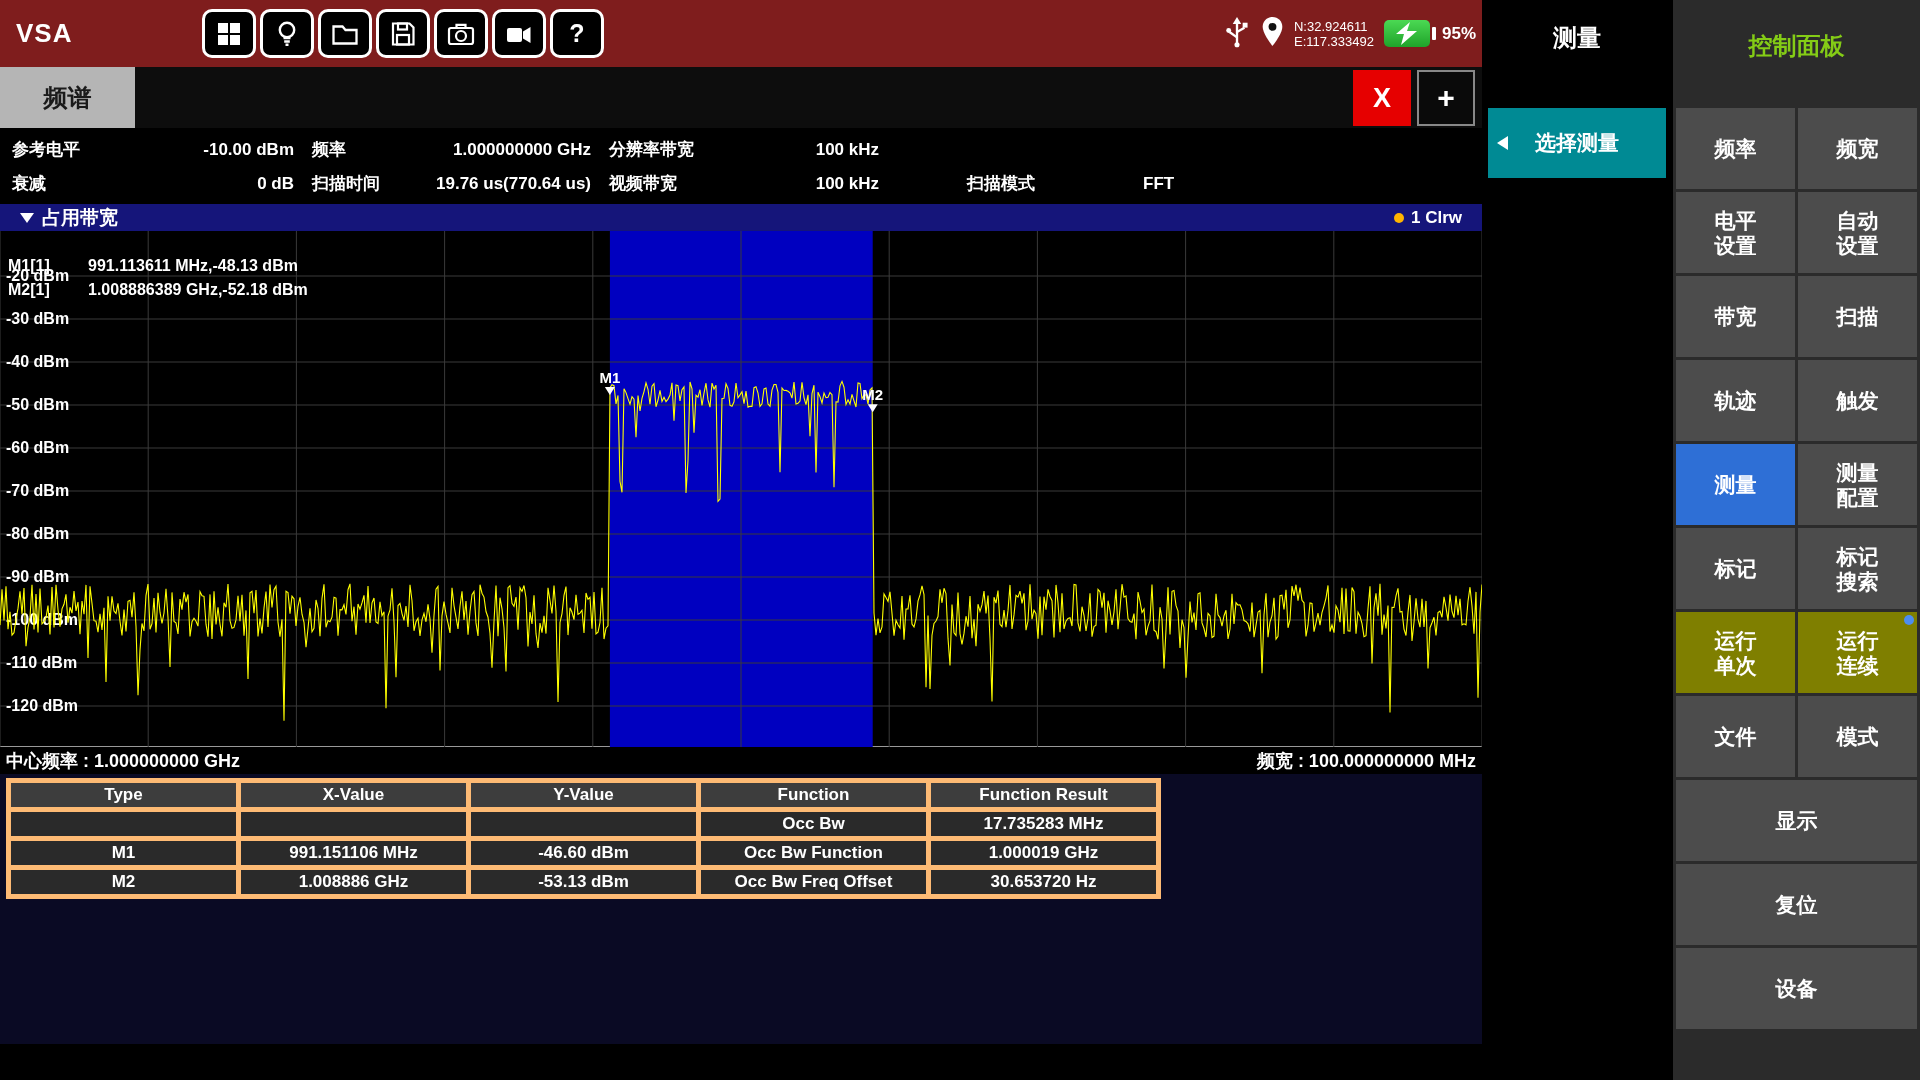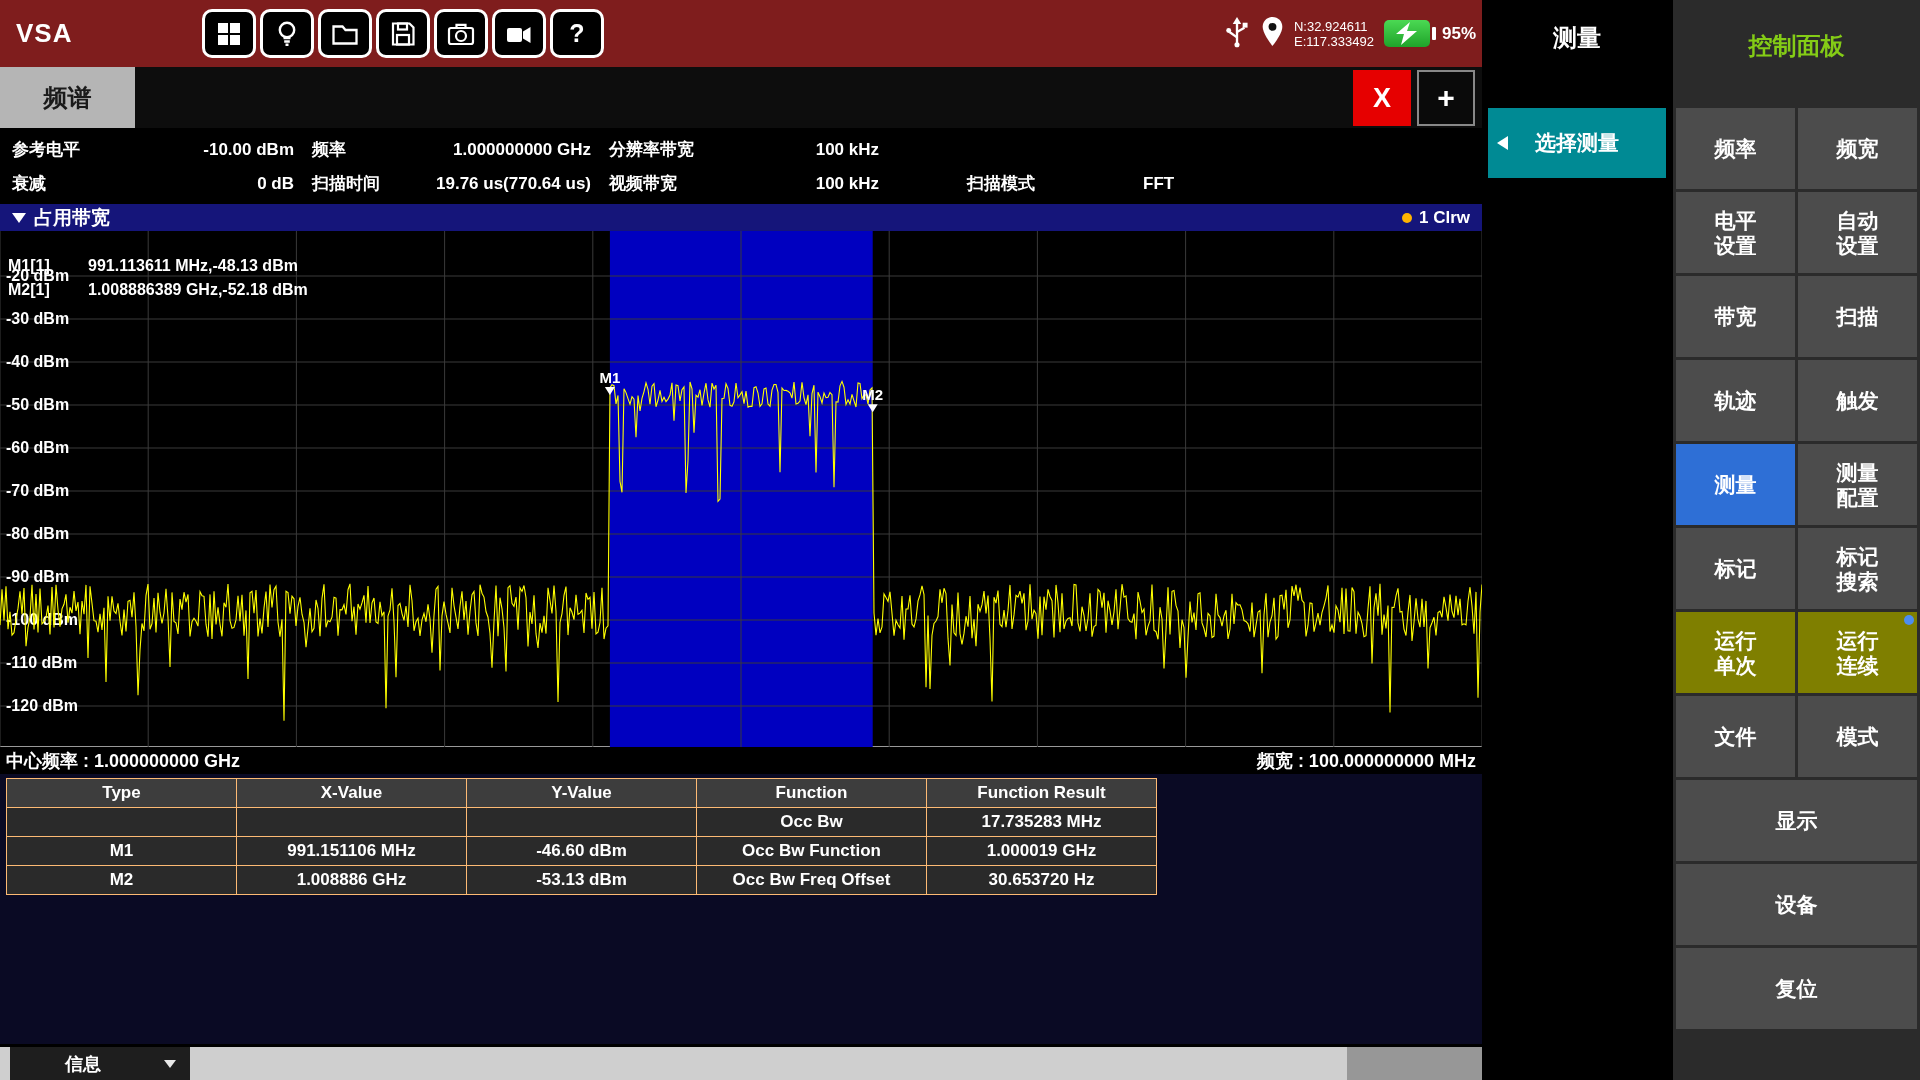--- a/index.html
+++ b/index.html
@@ -30,35 +30,35 @@
              color:#fff; font-size:30px; font-weight:bold; display:flex; align-items:center; justify-content:center; }
 
   
   #settings { position:absolute; left:0; top:128px; width:1482px; height:76px; background:#000; }
   .s-item { position:absolute; height:28px; line-height:28px; color:#fff; font-size:17px; font-weight:bold; white-space:nowrap; }
   .r { text-align:right; }
   .row1 { top:8px; } .row2 { top:42px; }
 
   
   #chart-header { position:absolute; left:0; top:204px; width:1482px; height:27px; background:#15157a;
-                  display:flex; align-items:center; justify-content:space-between; padding:0 12px; }
+                  display:flex; align-items:center; justify-content:space-between; padding:0 20px; }
   .ch-left { display:flex; align-items:center; gap:8px; color:#fff; font-size:19px; font-weight:bold; }
   .tri-down { width:0; height:0; border-left:7px solid transparent; border-right:7px solid transparent; border-top:10px solid #fff; }
   .ch-right { display:flex; align-items:center; gap:7px; color:#fff; font-size:17px; font-weight:bold; }
   .legend-dot { width:10px; height:10px; border-radius:50%; background:#ffb400; }
   #plot-wrap { position:absolute; left:0; top:231px; width:1482px; height:516px; background:#000; border-bottom:1px solid #999; }
   svg text { font-family:"Liberation Sans","DejaVu Sans",sans-serif; font-weight:bold; fill:#fff; }
 
   
   #freq-row { position:absolute; left:0; top:748px; width:1482px; height:26px; background:#000; }
   .freq-left { position:absolute; left:6px; top:0; color:#fff; font-size:18px; font-weight:bold; line-height:26px; }
   .freq-right { position:absolute; right:6px; top:0; color:#fff; font-size:18px; font-weight:bold; line-height:26px; }
   #table-area { position:absolute; left:0; top:774px; width:1482px; height:270px; background:#0a0a24; }
   table.results { border-collapse:collapse; margin:4px 0 0 6px; }
-  table.results th, table.results td { width:230px; height:29px; border:1px solid #fdba74;
+  table.results th, table.results td { width:230px; height:29px; border:5px solid #fdba74;
        color:#fff; font-size:17px; font-weight:bold; text-align:center; padding:0 4px; }
   table.results th { background:#3d3d3d; }
   table.results td { background:#2a2a2a; }
 
   
   #bottom-strip { position:absolute; left:0; top:1047px; width:1482px; height:33px; background:#cfcfcf; }
   #bottom-strip .dark-seg { position:absolute; left:1347px; top:0; width:135px; height:33px; background:#979797; }
   .info-dd { position:absolute; left:10px; top:0; width:180px; height:33px; background:#1e1e1e; color:#fff;
              font-size:18px; font-weight:bold; display:flex; align-items:center; justify-content:space-between;
              padding:0 14px 0 55px; }
@@ -275,27 +275,20 @@
             <td>M2</td>
             <td>1.008886 GHz</td>
             <td>-53.13 dBm</td>
             <td>Occ Bw Freq Offset</td>
             <td>30.653720 Hz</td>
           </tr>
         </tbody>
     </table>
   </div>
 
-  <div id="bottom-strip">
-    <div class="dark-seg"></div>
-    <div class="info-dd">
-      <span>信息</span>
-      <span class="caret-down"></span>
-    </div>
-  </div>
 
   <div id="measure-panel">
     <div class="panel-title">测量</div>
     <div class="select-btn">
       <span class="tri-left"></span>
       <div>选择</div>
       <div>测量</div>
     </div>
   </div>
 
@@ -351,18 +344,18 @@
           <div>连续</div>
           <span class="cp-dot"></span>
         </div>
         <div class="cp-btn">
           <div>文件</div>
         </div>
         <div class="cp-btn">
           <div>模式</div>
         </div>
         <div class="cp-btn wide">显示</div>
+        <div class="cp-btn wide">复位</div>
         <div class="cp-btn wide">设备</div>
-        <div class="cp-btn wide">复位</div>
       </div>
   </div>
 
 </div>
 
 </body></html>

